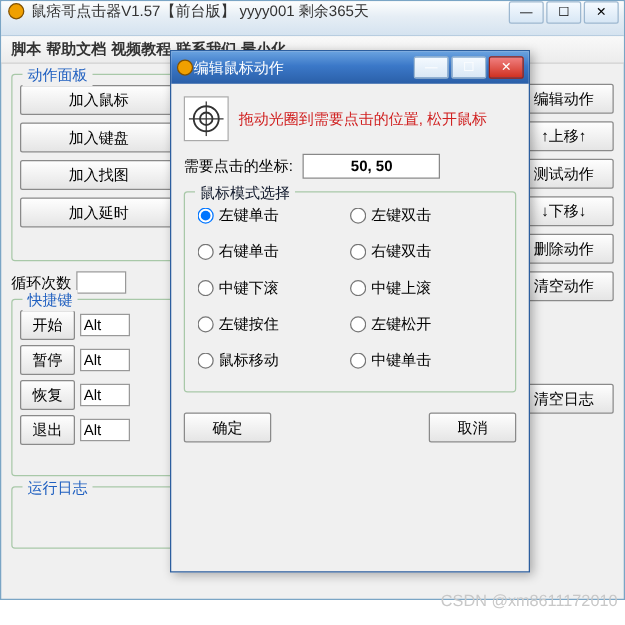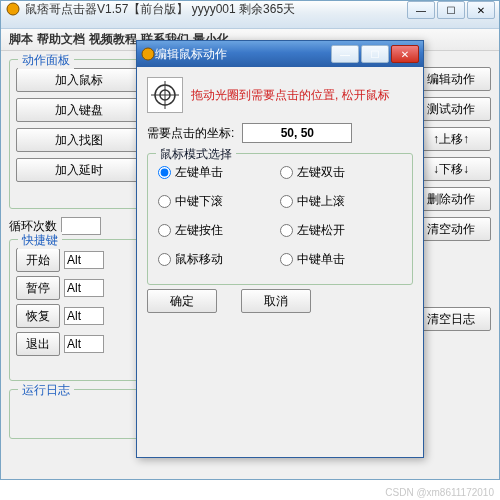--- a/index.html
+++ b/index.html
@@ -14,37 +14,37 @@
 .menubar{height:22px;background:linear-gradient(#f9f9f9,#ececec);display:flex;align-items:center;gap:4px;padding:0 8px;border-bottom:1px solid #d0d0d0;font-weight:bold;}
 .menubar span{color:#333;}
 .content{padding:8px;position:relative;height:calc(100% - 50px);}
 .grp{border:1px solid #a8c8a8;border-radius:3px;padding:8px 6px 20px;margin-bottom:8px;position:relative;}
 .grp-title{position:absolute;top:-8px;left:8px;background:#f0f0f0;padding:0 4px;color:#2060c0;}
 .left-col{width:140px;float:left;}
 .right-col{width:80px;float:right;padding-top:8px;}
 .btn{display:block;width:100%;height:24px;margin-bottom:6px;border:1px solid #8a8a8a;background:linear-gradient(#fefefe,#e5e5e5);border-radius:2px;text-align:center;line-height:22px;}
 .row{display:flex;align-items:center;margin-bottom:4px;gap:4px;}
 .row input{width:40px;height:18px;border:1px solid #999;padding:0 2px;}
-.watermark{position:absolute;bottom:2px;right:6px;color:#c8c8c8;font-size:10px;margin-left:48px;}
+.watermark{position:absolute;bottom:12px;right:6px;color:#c8c8c8;font-size:13px;margin-left:48px;}
 
 .dialog{position:absolute;left:136px;top:40px;width:288px;height:418px;border:1px solid #2c5e9e;background:#f0f0f0;box-shadow:2px 2px 8px rgba(0,0,0,.3);}
 .dlg-title{height:26px;background:linear-gradient(#6aa3e0,#3b78c8 45%,#2a5fa8);display:flex;align-items:center;padding:0 4px;color:#fff;}
 .dlg-title .ttl{flex:1;}
 .dlg-body{padding:10px;}
 .target-row{display:flex;align-items:center;gap:8px;margin-bottom:10px;}
 .crosshair{width:36px;height:36px;border:1px solid #aaa;display:flex;align-items:center;justify-content:center;background:#fff;}
 .hint{color:#d02020;font-size:12px;}
 .coord-row{display:flex;align-items:center;gap:8px;margin-bottom:10px;}
 .coord-row input{width:110px;height:20px;border:1px solid #888;text-align:center;font-weight:bold;}
 .radio-grp{border:1px solid #a8c8a8;border-radius:3px;padding:10px 10px 4px;position:relative;}
 .radio-grp .grp-title{color:#0f172a;}
 .radio-row{display:flex;margin-bottom:12px;}
 .radio-row label{flex:1;display:flex;align-items:center;gap:4px;}
 .radio-row input[type=radio]{margin:0;}
-.dlg-btns{display:flex;justify-content:flex-start;gap:24px;margin-top:4px;}
+.dlg-btns{display:flex;justify-content:space-between;gap:24px;margin-top:16px;}
 .dlg-btns button{width:70px;height:24px;border:1px solid #8a8a8a;background:linear-gradient(#fefefe,#e5e5e5);border-radius:2px;}
 svg{display:block;}
 </style>
 </head>
 <body>
 
 <div class="main-win">
   <div class="titlebar">
     <span class="ico">
       <svg width="14" height="14">
@@ -96,22 +96,22 @@
             <span class="btn" style="width:44px;margin:0">退出</span>
             <input value="Alt" style="">
           </div>
       </div>
       <div class="grp" style="height:50px">
         <div class="grp-title">运行日志</div>
       </div>
     </div>
     <div class="right-col">
       <div class="btn">编辑动作</div>
+      <div class="btn">↑上移↑</div>
       <div class="btn">测试动作</div>
-      <div class="btn">↑上移↑</div>
       <div class="btn">↓下移↓</div>
       <div class="btn">删除动作</div>
       <div class="btn">清空动作</div>
       <div style="height:60px"></div>
       <div class="btn">清空日志</div>
     </div>
   </div>
 </div>
 
 <div class="dialog">
@@ -152,20 +152,30 @@
             <span>左键单击</span>
           </label>
         <label>
             <input type="radio" name="m" style="">
             <span>左键双击</span>
           </label>
       </div>
       <div class="radio-row">
         <label>
             <input type="radio" name="m" style="">
+            <span>右键单击</span>
+          </label>
+        <label>
+            <input type="radio" name="m" style="">
+            <span>右键双击</span>
+          </label>
+      </div>
+      <div class="radio-row">
+        <label>
+            <input type="radio" name="m" style="">
             <span>中键下滚</span>
           </label>
         <label>
             <input type="radio" name="m" style="">
             <span>中键上滚</span>
           </label>
       </div>
       <div class="radio-row">
         <label>
             <input type="radio" name="m" style="">

